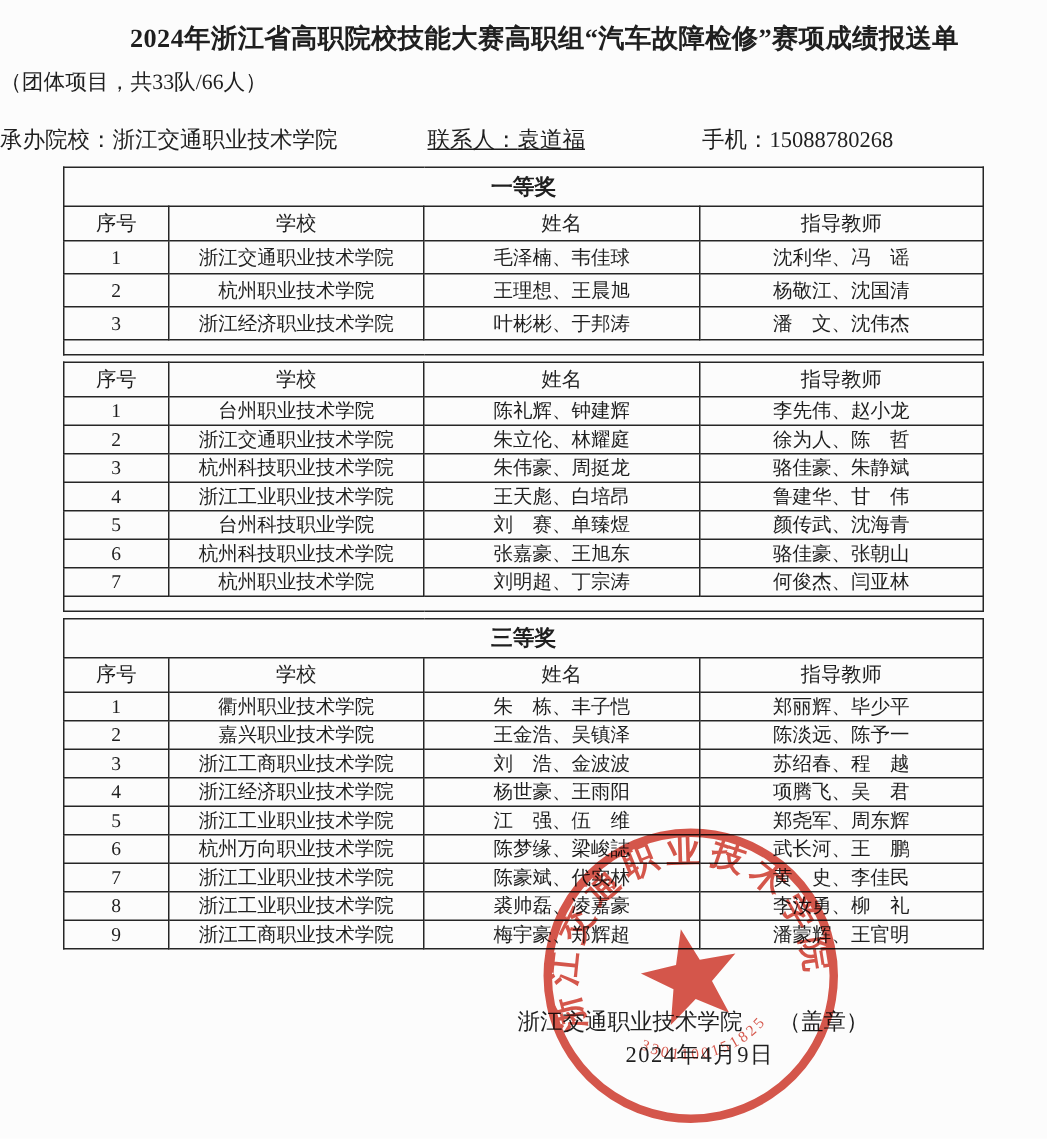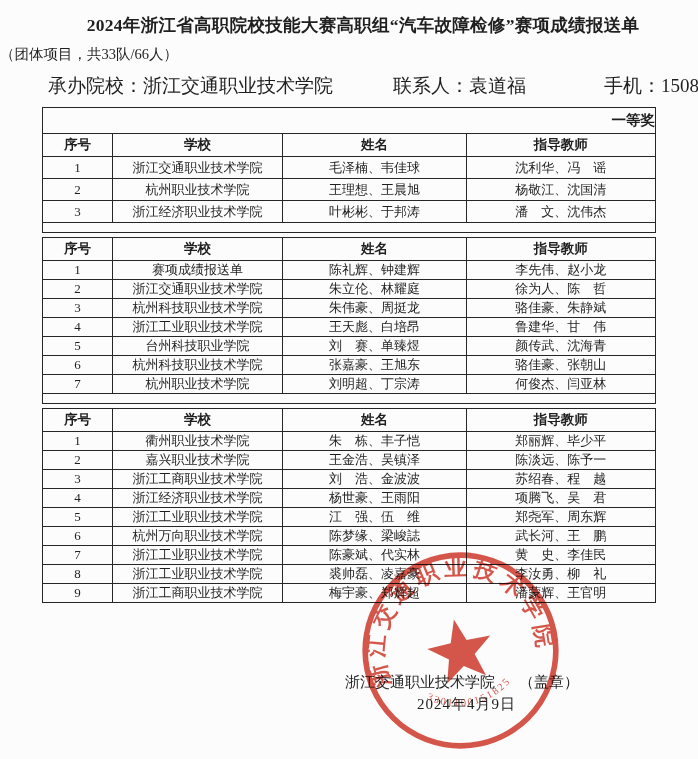--- a/index.html
+++ b/index.html
@@ -10,29 +10,29 @@
     font-family:"Liberation Serif","DejaVu Serif",serif;
     position:relative;
     overflow:hidden;
     --stamp-color:#cf3224;
   }
   .doc-title{
     text-align:center;font-weight:bold;font-size:17.5px;
     padding-top:13px;letter-spacing:.3px;white-space:nowrap;padding-left:28px;
   }
   .doc-subtitle{text-align:left;font-size:14.5px;margin-top:8px;}
-  .info-line{display:flex;font-size:19px;margin-top:9px;padding-left:48px;}
+  .info-line{display:flex;font-size:15px;margin-top:20px;}
   .info-item{white-space:nowrap;}
-  .info-contact{margin-left:60px;}
+  .info-contact{margin-left:60px;text-decoration:underline;}
   .info-phone{margin-left:78px;}
   .tables{margin:8px 42px 0 42px;}
   table{width:100%;border-collapse:collapse;table-layout:fixed;margin-bottom:4px;}
   td,th{border:1px solid #262626;padding:0;overflow:hidden;white-space:nowrap;}
-  tr.section-title td{height:25px;font-weight:bold;font-size:14.5px;text-align:right;}
-  tr.hdr th{height:22px;font-size:13.5px;font-weight:bold;text-align:center;}
+  tr.section-title td{height:25px;font-weight:bold;font-size:14.5px;text-align:center;}
+  tr.hdr th{height:22px;font-size:13.5px;font-weight:normal;text-align:center;}
   tr.row td{font-size:13px;text-align:center;}
   table.s1 tr.row td{height:21px;}
   table.s2 tr.row td{height:17px;}
   table.s3 tr.row td{height:18px;}
   tr.spacer td{height:9px;border-top:1px solid #262626;}
   .footer{position:absolute;left:345px;top:672px;font-size:15px;line-height:1.45;}
   .sig-line{white-space:nowrap;}
   .sig-gap{display:inline-block;width:24px;}
   .sig-date{margin-left:72px;letter-spacing:1px;}
   .stamp{
@@ -110,21 +110,21 @@
       </colgroup>
       <tbody>
         <tr class="hdr">
           <th>序号</th>
           <th>学校</th>
           <th>姓名</th>
           <th>指导教师</th>
         </tr>
         <tr class="row">
           <td>1</td>
-          <td>赛项成绩报送单</td>
+          <td>台州职业技术学院</td>
           <td>陈礼辉、钟建辉</td>
           <td>李先伟、赵小龙</td>
         </tr>
         <tr class="row">
           <td>2</td>
           <td>浙江交通职业技术学院</td>
           <td>朱立伦、林耀庭</td>
           <td>徐为人、陈　哲</td>
         </tr>
         <tr class="row">
@@ -163,20 +163,23 @@
       </tbody>
     </table>
     <table class="s3">
       <colgroup>
         <col style="width: 11.4%;">
         <col style="width: 27.8%;">
         <col style="width: 29.9%;">
         <col style="width: 30.9%;">
       </colgroup>
       <tbody>
+        <tr class="section-title">
+          <td colspan="4">三等奖</td>
+        </tr>
         <tr class="hdr">
           <th>序号</th>
           <th>学校</th>
           <th>姓名</th>
           <th>指导教师</th>
         </tr>
         <tr class="row">
           <td>1</td>
           <td>衢州职业技术学院</td>
           <td>朱　栋、丰子恺</td>

